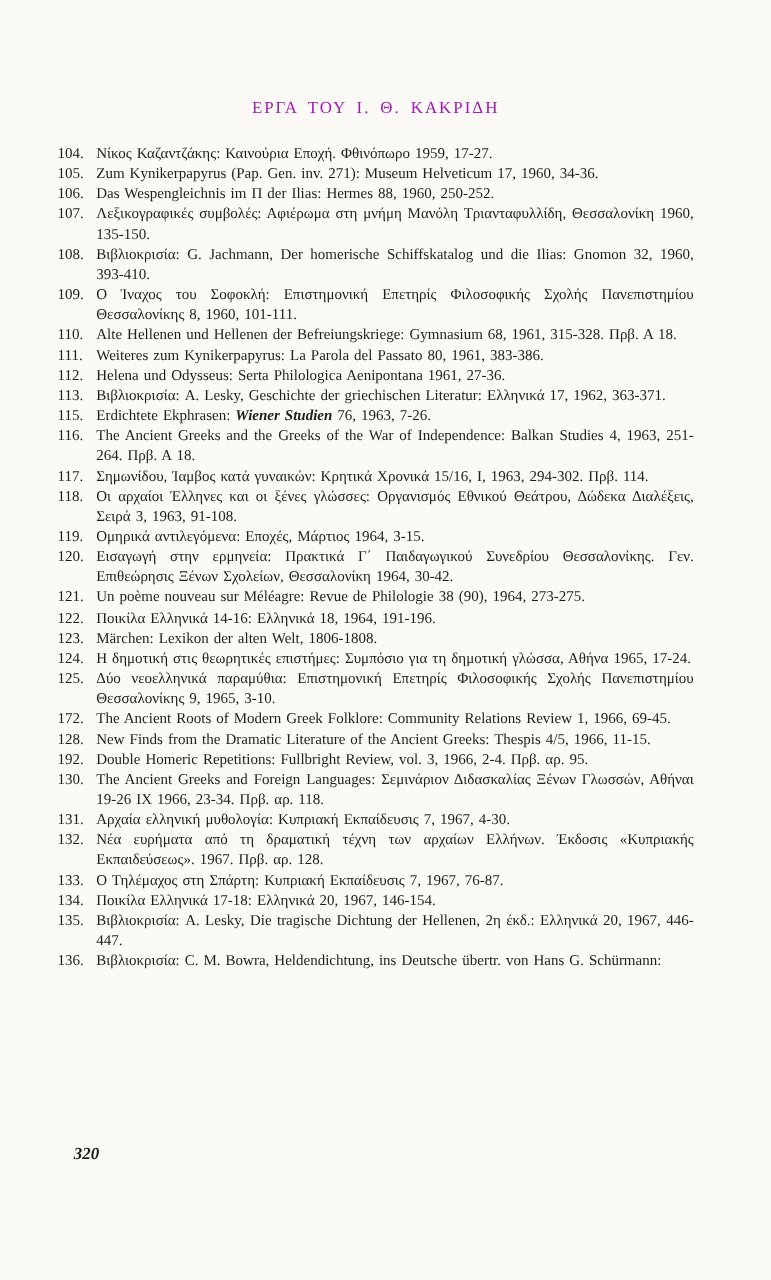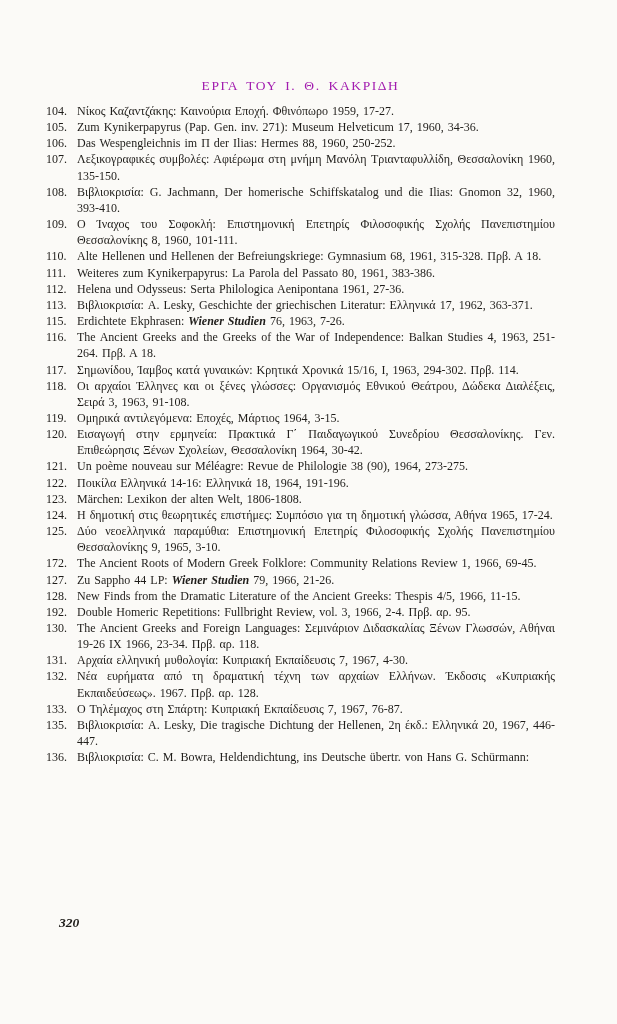--- a/index.html
+++ b/index.html
@@ -26,21 +26,21 @@
     width: 509px;
     text-align: center;
     font-size: 13.5px;
     letter-spacing: 1.6px;
     word-spacing: 3px;
     color: #a21caf;
     white-space: nowrap;
   }
   .entries {
     position: absolute;
-    top: 103px;
+    top: 114px;
     left: 46px;
     width: 509px;
   }
   .entry {
     font-size: 12px;
     line-height: 16.15px;
     text-align: justify;
     padding-left: 31px;
     text-indent: -31px;
     word-spacing: 1px;
@@ -86,25 +86,25 @@
       <div class="entry"><span class="entry-number">117.</span><span class="entry-text">Σημωνίδου, Ίαμβος κατά γυναικών: Κρητικά Χρονικά 15/16, Ι, 1963, 294-302. Πρβ. 114.</span></div>
       <div class="entry"><span class="entry-number">118.</span><span class="entry-text">Οι αρχαίοι Έλληνες και οι ξένες γλώσσες: Οργανισμός Εθνικού Θεάτρου, Δώδεκα Διαλέξεις, Σειρά 3, 1963, 91-108.</span></div>
       <div class="entry"><span class="entry-number">119.</span><span class="entry-text">Ομηρικά αντιλεγόμενα: Εποχές, Μάρτιος 1964, 3-15.</span></div>
       <div class="entry"><span class="entry-number">120.</span><span class="entry-text">Εισαγωγή στην ερμηνεία: Πρακτικά Γ΄ Παιδαγωγικού Συνεδρίου Θεσσαλονίκης. Γεν. Επιθεώρησις Ξένων Σχολείων, Θεσσαλονίκη 1964, 30-42.</span></div>
       <div class="entry"><span class="entry-number">121.</span><span class="entry-text">Un poème nouveau sur Méléagre: Revue de Philologie 38 (90), 1964, 273-275.</span></div>
       <div class="entry"><span class="entry-number">122.</span><span class="entry-text">Ποικίλα Ελληνικά 14-16: Ελληνικά 18, 1964, 191-196.</span></div>
       <div class="entry"><span class="entry-number">123.</span><span class="entry-text">Märchen: Lexikon der alten Welt, 1806-1808.</span></div>
       <div class="entry"><span class="entry-number">124.</span><span class="entry-text">Η δημοτική στις θεωρητικές επιστήμες: Συμπόσιο για τη δημοτική γλώσσα, Αθήνα 1965, 17-24.</span></div>
       <div class="entry"><span class="entry-number">125.</span><span class="entry-text">Δύο νεοελληνικά παραμύθια: Επιστημονική Επετηρίς Φιλοσοφικής Σχολής Πανεπιστημίου Θεσσαλονίκης 9, 1965, 3-10.</span></div>
       <div class="entry"><span class="entry-number">172.</span><span class="entry-text">The Ancient Roots of Modern Greek Folklore: Community Relations Review 1, 1966, 69-45.</span></div>
-      <div class="entry"><span class="entry-number">127.</span><span class="entry-text">Zu Sappho 44 LP: <em class="journal-title">Wiener Studien</em> 79, 1966, 21-26.</span></div>
       <div class="entry"><span class="entry-number">128.</span><span class="entry-text">New Finds from the Dramatic Literature of the Ancient Greeks: Thespis 4/5, 1966, 11-15.</span></div>
       <div class="entry"><span class="entry-number">192.</span><span class="entry-text">Double Homeric Repetitions: Fullbright Review, vol. 3, 1966, 2-4. Πρβ. αρ. 95.</span></div>
       <div class="entry"><span class="entry-number">130.</span><span class="entry-text">The Ancient Greeks and Foreign Languages: Σεμινάριον Διδασκαλίας Ξένων Γλωσσών, Αθήναι 19-26 ΙΧ 1966, 23-34. Πρβ. αρ. 118.</span></div>
       <div class="entry"><span class="entry-number">131.</span><span class="entry-text">Αρχαία ελληνική μυθολογία: Κυπριακή Εκπαίδευσις 7, 1967, 4-30.</span></div>
       <div class="entry"><span class="entry-number">132.</span><span class="entry-text">Νέα ευρήματα από τη δραματική τέχνη των αρχαίων Ελλήνων. Έκδοσις «Κυπριακής Εκπαιδεύσεως». 1967. Πρβ. αρ. 128.</span></div>
       <div class="entry"><span class="entry-number">133.</span><span class="entry-text">Ο Τηλέμαχος στη Σπάρτη: Κυπριακή Εκπαίδευσις 7, 1967, 76-87.</span></div>
+      <div class="entry"><span class="entry-number">134.</span><span class="entry-text">Ποικίλα Ελληνικά 17-18: Ελληνικά 20, 1967, 146-154.</span></div>
       <div class="entry"><span class="entry-number">135.</span><span class="entry-text">Βιβλιοκρισία: A. Lesky, Die tragische Dichtung der Hellenen, 2η έκδ.: Ελληνικά 20, 1967, 446-447.</span></div>
       <div class="entry"><span class="entry-number">136.</span><span class="entry-text">Βιβλιοκρισία: C. M. Bowra, Heldendichtung, ins Deutsche übertr. von Hans G. Schürmann:</span></div>
     </div>
 
   <div class="page-number">320</div>
 </div>
 
 </body></html>

